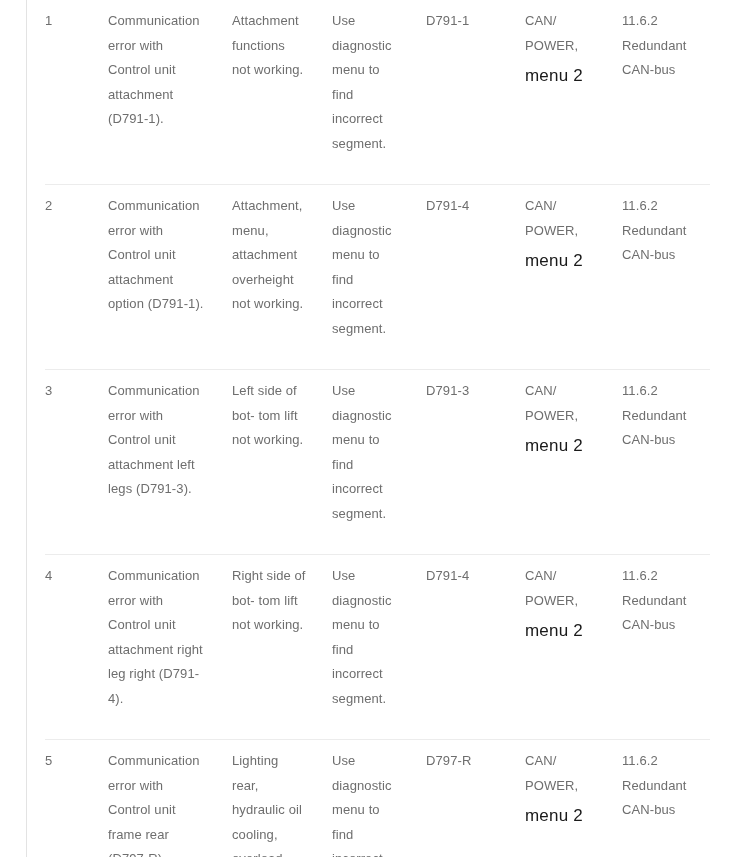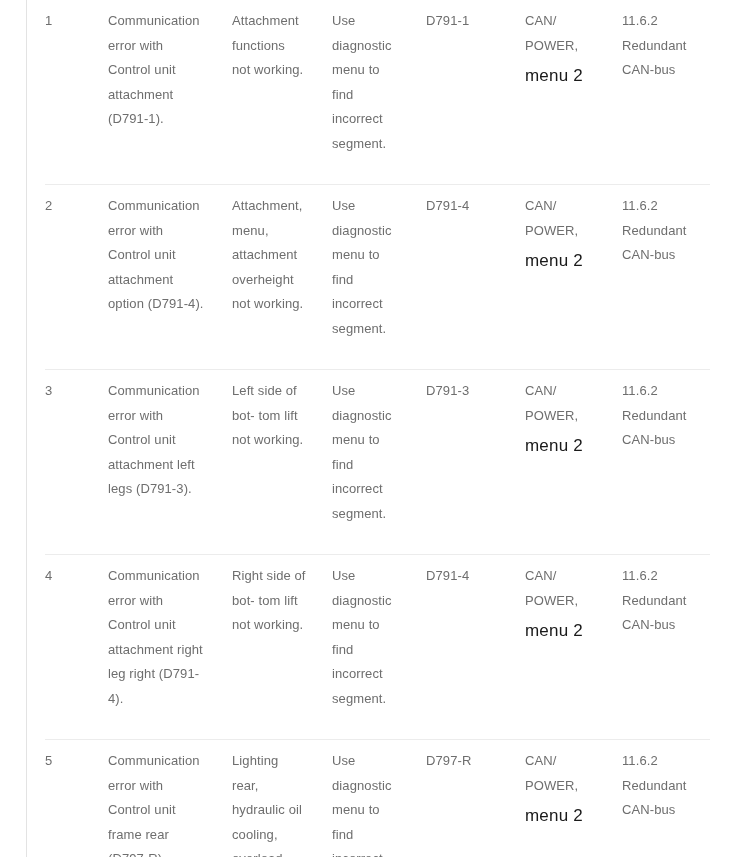--- a/index.html
+++ b/index.html
@@ -163,21 +163,21 @@
         <tr>
           <td>
             <div class="cell cell-num">2</div>
           </td>
           <td>
             <div class="cell">
               <span class="wrapline">Communication</span>
               <span class="wrapline">error with</span>
               <span class="wrapline">Control unit</span>
               <span class="wrapline">attachment</span>
-              <span class="wrapline">option (D791-4).</span>
+              <span class="wrapline">option (D791-1).</span>
             </div>
           </td>
           <td>
             <div class="cell">
               <span class="wrapline">Attachment,</span>
               <span class="wrapline">menu,</span>
               <span class="wrapline">attachment</span>
               <span class="wrapline">overheight</span>
               <span class="wrapline">not working.</span>
             </div>

